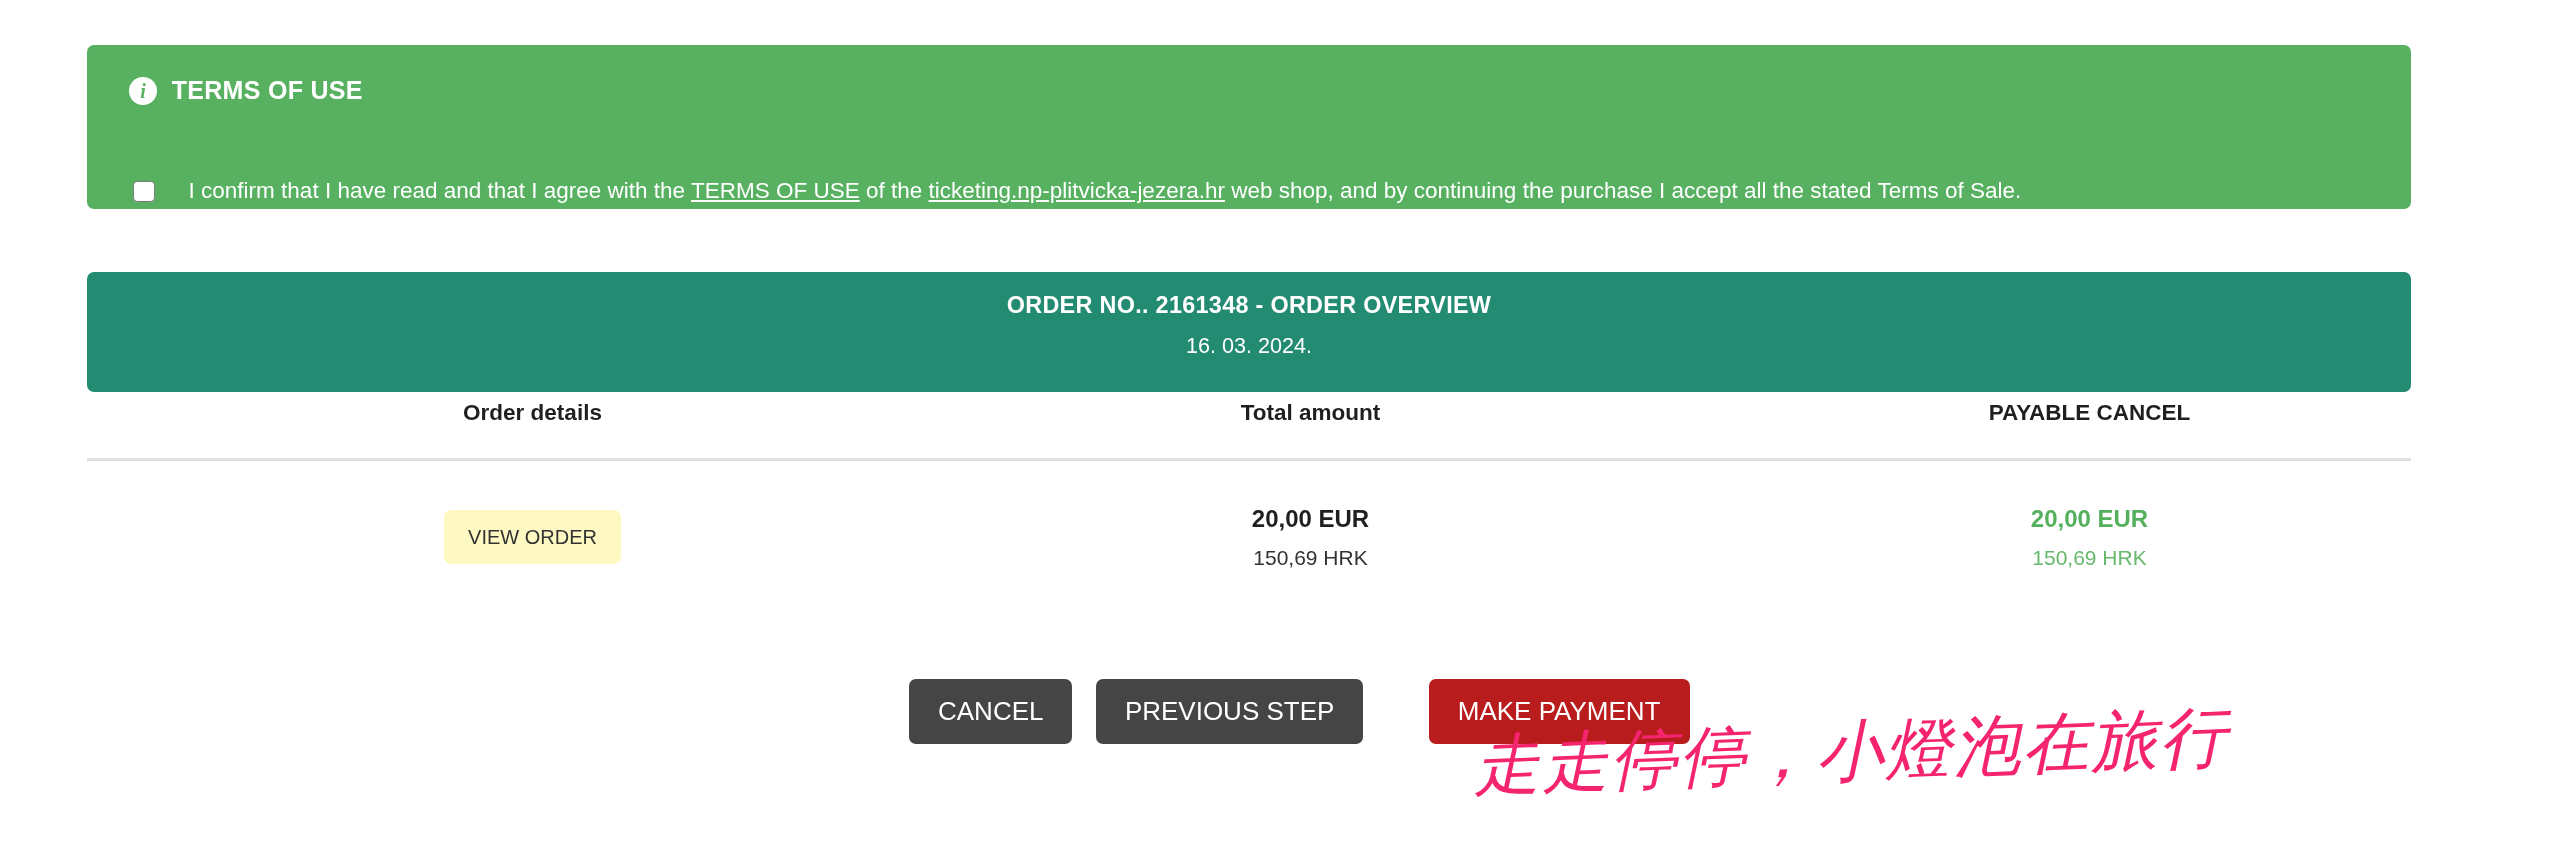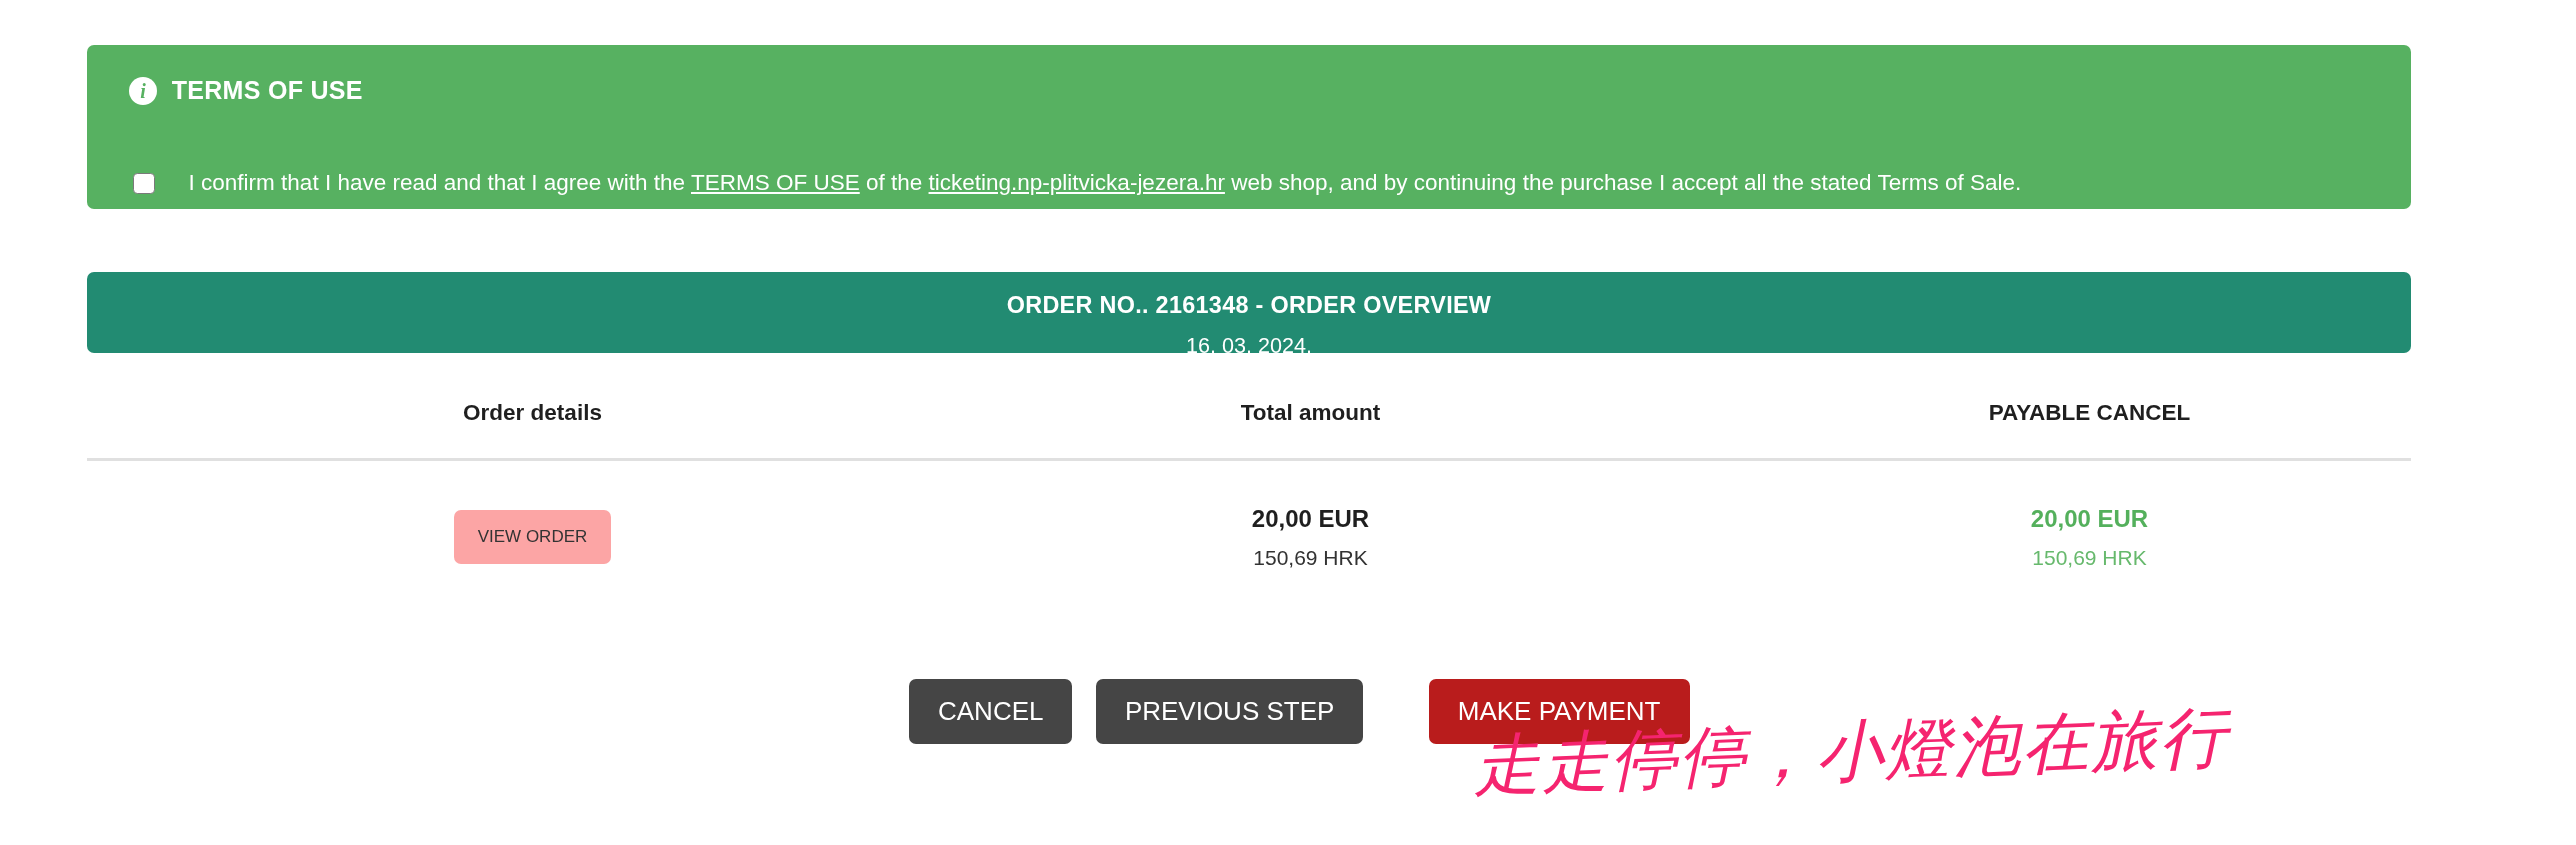--- a/index.html
+++ b/index.html
@@ -60,21 +60,21 @@
     color: #ffffff;
     font-size: 25px;
     font-weight: bold;
     letter-spacing: 0.3px;
     white-space: nowrap;
   }
 
   .terms-row {
     position: absolute;
     left: 42px;
-    top: 124px;
+    top: 132px;
     display: flex;
     align-items: flex-start;
     gap: 0;
   }
   .tos-checkbox {
     width: 21.6px;
     height: 21.6px;
     border: 1.7px solid #7a7a7a;
     border-radius: 4.3px;
     background: #ffffff;
@@ -97,21 +97,21 @@
     color: #ffffff;
     text-decoration: underline;
   }
 
   
   .order-header {
     position: absolute;
     left: 87px;
     top: 272px;
     width: 2324px;
-    height: 81px;
+    height: 120px;
     background: #228b72;
     border-radius: 7px;
     color: #ffffff;
     text-align: center;
     box-sizing: border-box;
     padding-top: 19px;
   }
   .order-header-title {
     font-size: 23.4px;
     font-weight: bold;
@@ -163,26 +163,26 @@
   .cell {
     position: absolute;
     text-align: center;
   }
   .cell-order   { left: 251px;  width: 389px; top: 26px; }
   .cell-total   { left: 1029px; width: 389px; top: 19px; }
   .cell-payable { left: 1808px; width: 389px; top: 19px; }
 
   .view-order-btn {
     display: inline-block;
-    background: #fca5a5;
+    background: #fef9c3;
     color: #333333;
     border: none;
     border-radius: 7px;
     font-family: "Liberation Sans", sans-serif;
-    font-size: 17px;
+    font-size: 20px;
     padding: 14px 24px;
     cursor: pointer;
     line-height: 26px;
   }
 
   .amount-primary {
     font-size: 24px;
     font-weight: bold;
     color: #1f1f1f;
     line-height: 31px;

